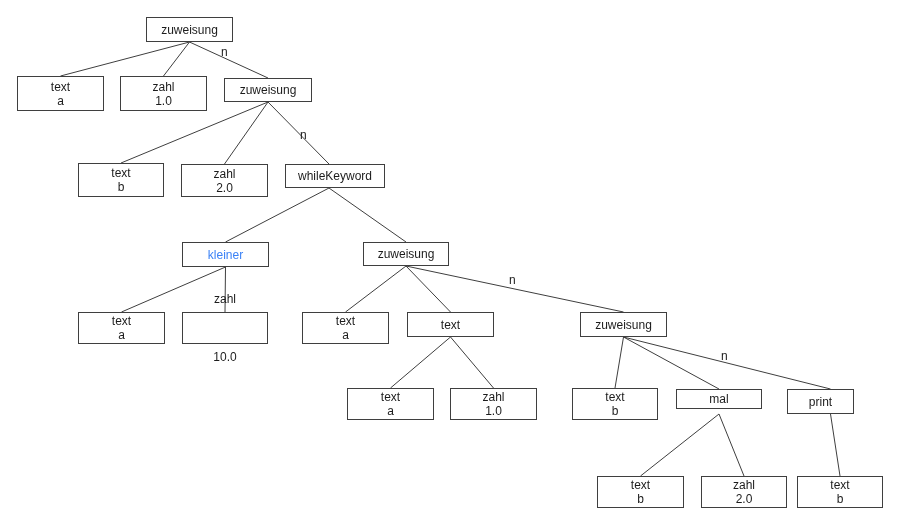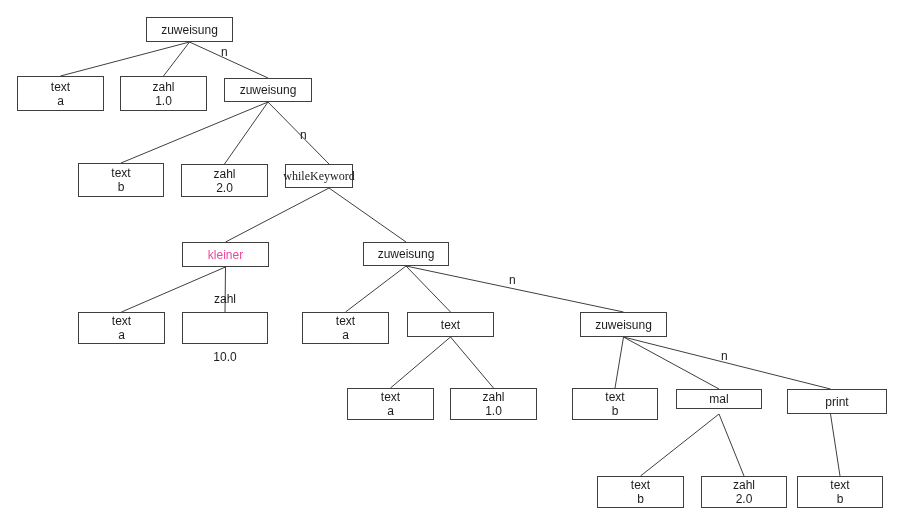--- a/index.html
+++ b/index.html
@@ -92,25 +92,25 @@
         <span class="node-line" style="color: rgb(28, 28, 28);">zuweisung</span>
       </div>
       <div class="node" style="left: 78px; top: 163px; width: 86px; height: 34px; border-color: rgb(63, 63, 63); background: rgb(255, 255, 255);">
         <span class="node-line" style="color: rgb(28, 28, 28);">text</span>
         <span class="node-line" style="color: rgb(28, 28, 28);">b</span>
       </div>
       <div class="node" style="left: 181px; top: 164px; width: 87px; height: 33px; border-color: rgb(63, 63, 63); background: rgb(255, 255, 255);">
         <span class="node-line" style="color: rgb(28, 28, 28);">zahl</span>
         <span class="node-line" style="color: rgb(28, 28, 28);">2.0</span>
       </div>
-      <div class="node" style="left: 285px; top: 164px; width: 68px; height: 24px; border-color: rgb(63, 63, 63); background: rgb(255, 255, 255); font-family: Liberation Serif, serif;">
+      <div class="node" style="left: 285px; top: 164px; width: 100px; height: 24px; border-color: rgb(63, 63, 63); background: rgb(255, 255, 255);">
         <span class="node-line" style="color: rgb(28, 28, 28);">whileKeyword</span>
       </div>
       <div class="node" style="left: 182px; top: 242px; width: 87px; height: 25px; border-color: rgb(63, 63, 63); background: rgb(255, 255, 255);">
-        <span class="node-line" style="color: #ec4899;">kleiner</span>
+        <span class="node-line" style="color: #3b82f6;">kleiner</span>
       </div>
       <div class="node" style="left: 363px; top: 242px; width: 86px; height: 24px; border-color: rgb(63, 63, 63); background: rgb(255, 255, 255);">
         <span class="node-line" style="color: rgb(28, 28, 28);">zuweisung</span>
       </div>
       <div class="node" style="left: 78px; top: 312px; width: 87px; height: 32px; border-color: rgb(63, 63, 63); background: rgb(255, 255, 255);">
         <span class="node-line" style="color: rgb(28, 28, 28);">text</span>
         <span class="node-line" style="color: rgb(28, 28, 28);">a</span>
       </div>
       <div class="node" style="left: 182px; top: 312px; width: 86px; height: 32px; border-color: rgb(63, 63, 63); background: rgb(255, 255, 255);">
         <span class="node-line" style="color: rgb(28, 28, 28);">zahl</span>
@@ -134,21 +134,21 @@
         <span class="node-line" style="color: rgb(28, 28, 28);">zahl</span>
         <span class="node-line" style="color: rgb(28, 28, 28);">1.0</span>
       </div>
       <div class="node" style="left: 572px; top: 388px; width: 86px; height: 32px; border-color: rgb(63, 63, 63); background: rgb(255, 255, 255);">
         <span class="node-line" style="color: rgb(28, 28, 28);">text</span>
         <span class="node-line" style="color: rgb(28, 28, 28);">b</span>
       </div>
       <div class="node" style="left: 676px; top: 389px; width: 86px; height: 20px; border-color: rgb(63, 63, 63); background: rgb(255, 255, 255);">
         <span class="node-line" style="color: rgb(28, 28, 28);">mal</span>
       </div>
-      <div class="node" style="left: 787px; top: 389px; width: 100px; height: 25px; border-color: rgb(63, 63, 63); background: rgb(255, 255, 255);">
+      <div class="node" style="left: 787px; top: 389px; width: 67px; height: 25px; border-color: rgb(63, 63, 63); background: rgb(255, 255, 255);">
         <span class="node-line" style="color: rgb(28, 28, 28);">print</span>
       </div>
       <div class="node" style="left: 597px; top: 476px; width: 87px; height: 32px; border-color: rgb(63, 63, 63); background: rgb(255, 255, 255);">
         <span class="node-line" style="color: rgb(28, 28, 28);">text</span>
         <span class="node-line" style="color: rgb(28, 28, 28);">b</span>
       </div>
       <div class="node" style="left: 701px; top: 476px; width: 86px; height: 32px; border-color: rgb(63, 63, 63); background: rgb(255, 255, 255);">
         <span class="node-line" style="color: rgb(28, 28, 28);">zahl</span>
         <span class="node-line" style="color: rgb(28, 28, 28);">2.0</span>
       </div>

